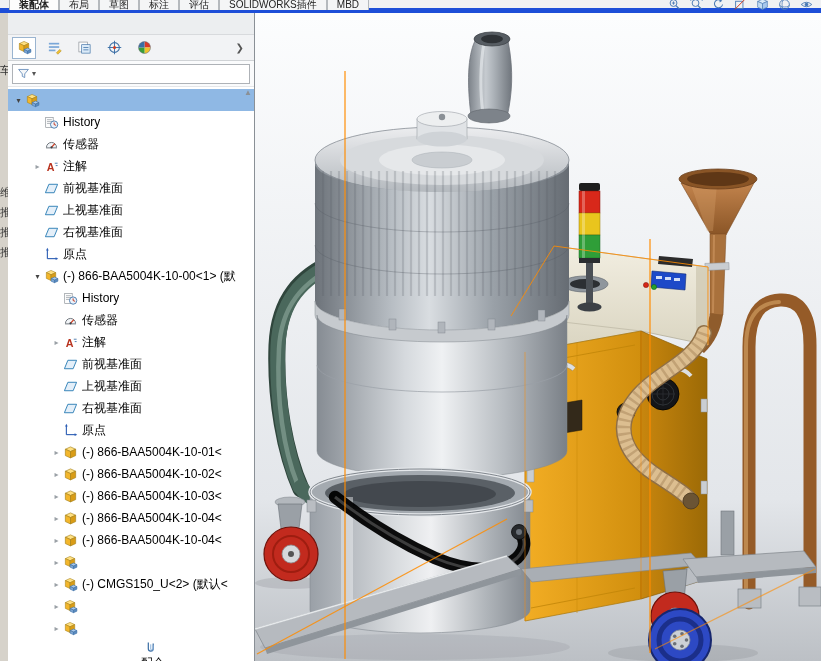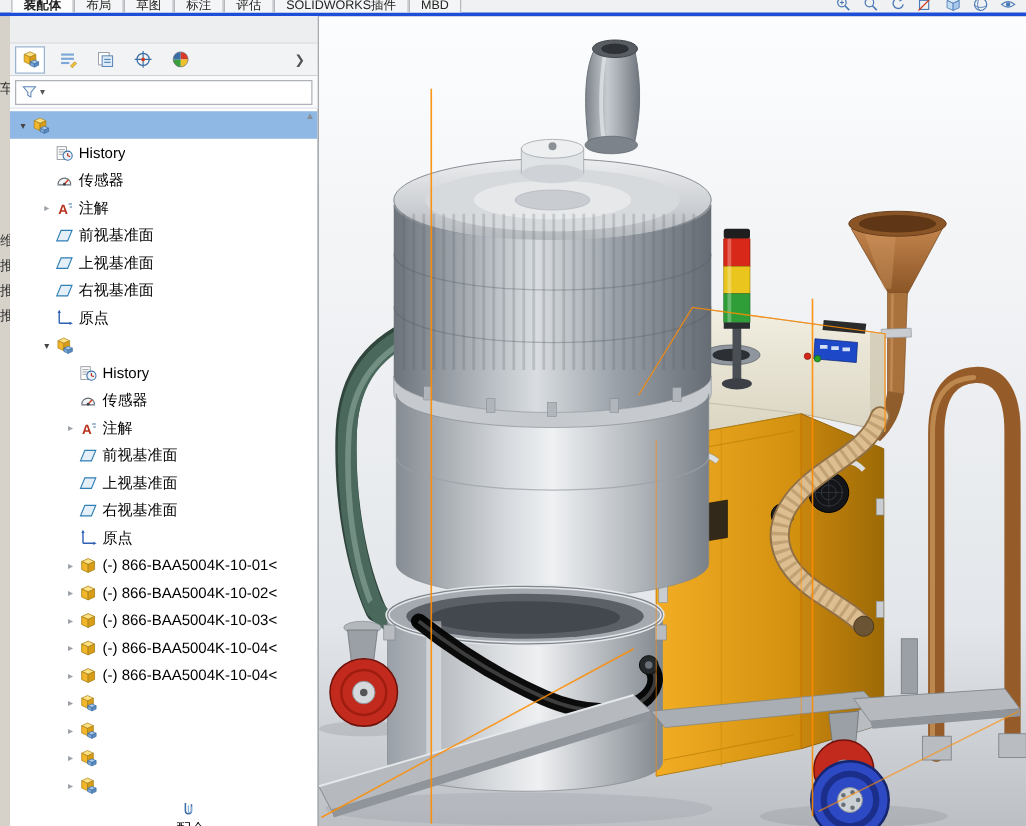--- a/index.html
+++ b/index.html
@@ -1,18 +1,18 @@
 <!DOCTYPE html>
 <html><head>
 <meta charset="utf-8">
 <style>
 *{box-sizing:border-box;margin:0;padding:0}
 html,body{width:821px;height:661px;overflow:hidden}
 body{font-family:"Liberation Sans",sans-serif;background:#d6d2ca}
-.topbar{height:13px;display:flex;align-items:flex-end;background:#f0f1f3;border-bottom:3px solid #1d4ed8;padding-left:9px}
+.topbar{height:13px;display:flex;align-items:center;background:#f0f1f3;border-bottom:5px solid #1d4ed8;padding-left:9px}
 .menu-tab{font-size:10px;line-height:12px;padding:0 9px;border:1px solid #b5b9bd;border-bottom:none;background:#f4f5f6;color:#222;height:12px;overflow:hidden;cursor:default;white-space:nowrap}
 .menu-tab.active{background:#fdfdfd;font-weight:bold}
 .hud-icons{margin-left:auto;display:flex;gap:9px;padding-right:8px;align-items:center}
 .hud-icon{width:13px;height:13px;display:flex}
 .hud-icon svg{width:13px;height:13px}
 .content{display:flex;height:648px}
 .left-strip{width:8px;position:relative;background:#d6d2ca;overflow:hidden;flex:none}
 .left-strip span{position:absolute;left:0;font-size:11px;color:#333;white-space:nowrap}
 .panel{width:247px;flex:none;background:#fff;border-right:1px solid #8a9096;display:flex;flex-direction:column}
 .panel-gap{height:22px;background:#eceef0;border-bottom:1px solid #d8dadd}
@@ -263,20 +263,21 @@
           <span class="ticon">
             <svg viewBox="0 0 16 16">
               <polygon points="7.5,1.5 12.5,3.8 7.5,6.1 2.5,3.8" fill="#ffe081" stroke="#a6821a" stroke-width=".6"></polygon>
               <polygon points="2.5,3.8 7.5,6.1 7.5,12.3 2.5,10" fill="#f3b62b" stroke="#a6821a" stroke-width=".6"></polygon>
               <polygon points="12.5,3.8 7.5,6.1 7.5,12.3 12.5,10" fill="#d99c16" stroke="#a6821a" stroke-width=".6"></polygon>
               <polygon points="11.2,8.6 14.8,10.2 11.2,11.8 7.6,10.2" fill="#a8c8ec" stroke="#3a6ea5" stroke-width=".6"></polygon>
               <polygon points="7.6,10.2 11.2,11.8 11.2,14.6 7.6,13" fill="#7fa8d6" stroke="#3a6ea5" stroke-width=".6"></polygon>
               <polygon points="14.8,10.2 11.2,11.8 11.2,14.6 14.8,13" fill="#5c8cc0" stroke="#3a6ea5" stroke-width=".6"></polygon>
             </svg>
           </span>
+          <span class="tlabel">(-) 866-BAA5004K-10-00&lt;1&gt; (默</span>
         </div>
         <div class="tree-row" style="padding-left: 42px;">
           <span class="arrow"></span>
           <span class="ticon">
             <svg viewBox="0 0 16 16">
               <rect x="1.8" y="2.5" width="8" height="11" fill="#fdfdfd" stroke="#8a9096" stroke-width=".7"></rect>
               <line x1="3.2" y1="5" x2="8.4" y2="5" stroke="#9aa0a6" stroke-width=".8"></line>
               <line x1="3.2" y1="7" x2="8.4" y2="7" stroke="#9aa0a6" stroke-width=".8"></line>
               <line x1="3.2" y1="9" x2="8.4" y2="9" stroke="#9aa0a6" stroke-width=".8"></line>
               <circle cx="10.8" cy="10.2" r="3.9" fill="#eaf2fb" stroke="#3a6ea5" stroke-width=".9"></circle>
@@ -420,20 +421,21 @@
           <span class="ticon">
             <svg viewBox="0 0 16 16">
               <polygon points="7.5,1.5 12.5,3.8 7.5,6.1 2.5,3.8" fill="#ffe081" stroke="#a6821a" stroke-width=".6"></polygon>
               <polygon points="2.5,3.8 7.5,6.1 7.5,12.3 2.5,10" fill="#f3b62b" stroke="#a6821a" stroke-width=".6"></polygon>
               <polygon points="12.5,3.8 7.5,6.1 7.5,12.3 12.5,10" fill="#d99c16" stroke="#a6821a" stroke-width=".6"></polygon>
               <polygon points="11.2,8.6 14.8,10.2 11.2,11.8 7.6,10.2" fill="#a8c8ec" stroke="#3a6ea5" stroke-width=".6"></polygon>
               <polygon points="7.6,10.2 11.2,11.8 11.2,14.6 7.6,13" fill="#7fa8d6" stroke="#3a6ea5" stroke-width=".6"></polygon>
               <polygon points="14.8,10.2 11.2,11.8 11.2,14.6 14.8,13" fill="#5c8cc0" stroke="#3a6ea5" stroke-width=".6"></polygon>
             </svg>
           </span>
+          <span class="tlabel">(-) CMGS150_U&lt;2&gt; (默认&lt;</span>
         </div>
         <div class="tree-row" style="padding-left: 42px;">
           <span class="arrow collapsed">▸</span>
           <span class="ticon">
             <svg viewBox="0 0 16 16">
               <polygon points="7.5,1.5 12.5,3.8 7.5,6.1 2.5,3.8" fill="#ffe081" stroke="#a6821a" stroke-width=".6"></polygon>
               <polygon points="2.5,3.8 7.5,6.1 7.5,12.3 2.5,10" fill="#f3b62b" stroke="#a6821a" stroke-width=".6"></polygon>
               <polygon points="12.5,3.8 7.5,6.1 7.5,12.3 12.5,10" fill="#d99c16" stroke="#a6821a" stroke-width=".6"></polygon>
               <polygon points="11.2,8.6 14.8,10.2 11.2,11.8 7.6,10.2" fill="#a8c8ec" stroke="#3a6ea5" stroke-width=".6"></polygon>
               <polygon points="7.6,10.2 11.2,11.8 11.2,14.6 7.6,13" fill="#7fa8d6" stroke="#3a6ea5" stroke-width=".6"></polygon>

